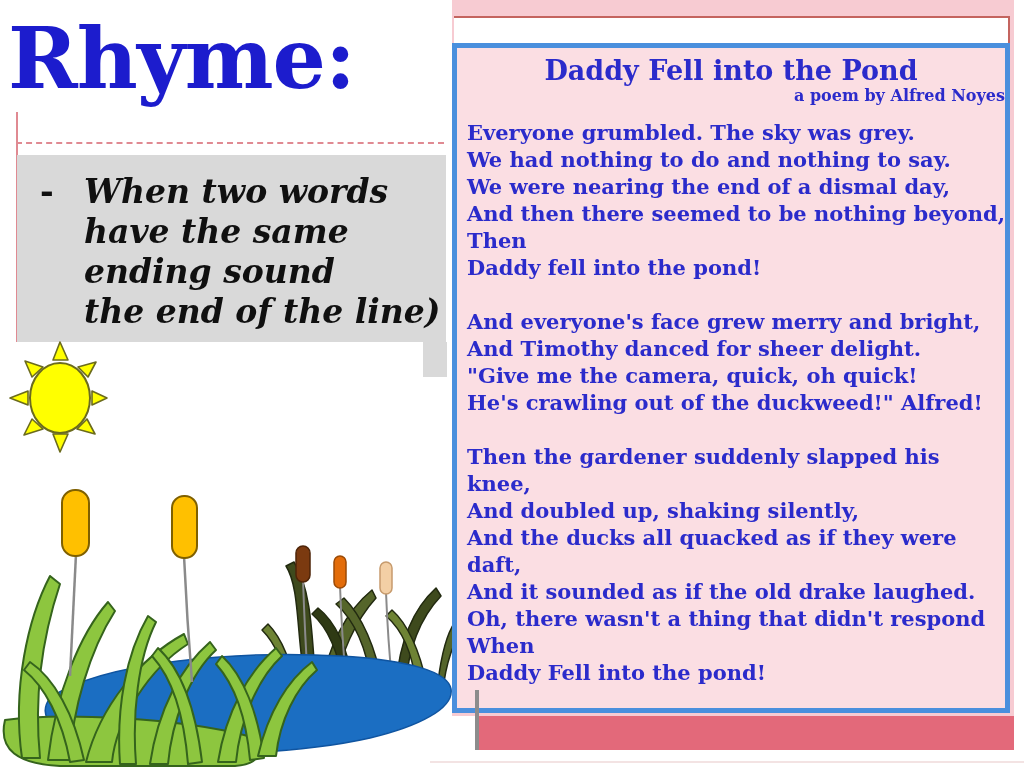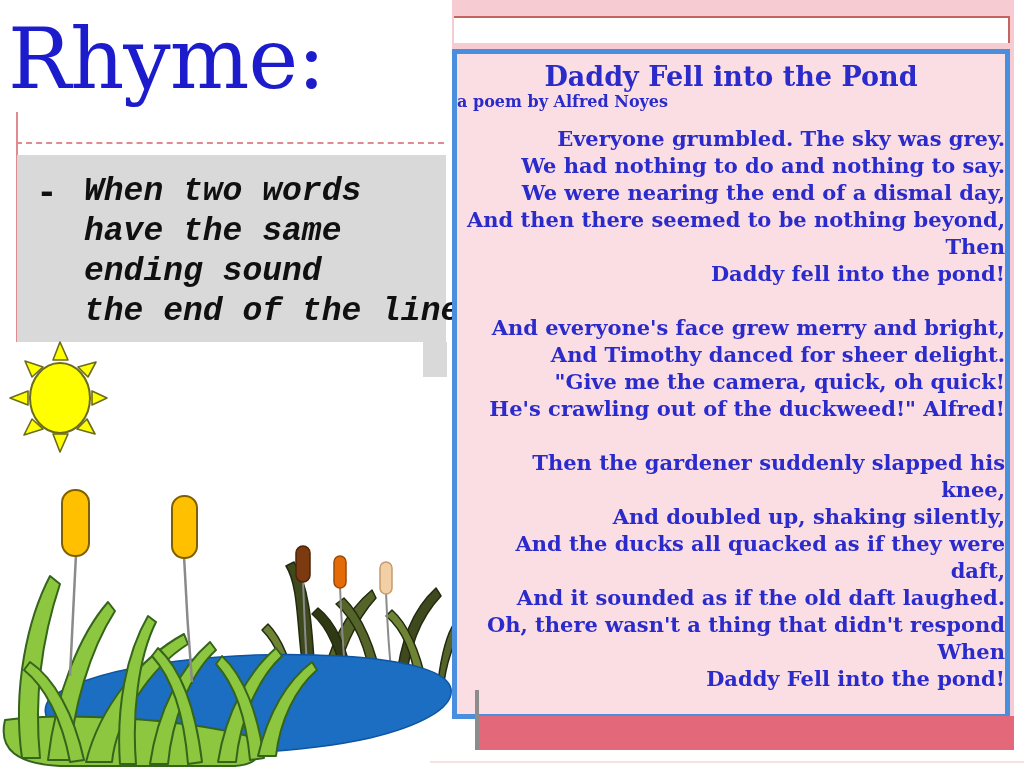--- a/index.html
+++ b/index.html
@@ -6,21 +6,21 @@
   body{
     width:1024px;height:768px;position:relative;overflow:hidden;
     background:#ffffff;
     font-family:"DejaVu Serif","Liberation Serif",serif;
   }
   .abs{position:absolute;}
 
   
   .slide-title{
     left:8px;top:14px;width:420px;
-    font-size:84px;line-height:90px;font-weight:normal;
+    font-size:84px;line-height:90px;font-weight:bold;
     color:var(--title-blue,#1c1ccd);
     letter-spacing:-1px;
   }
   .left-vline{
     left:16px;top:112px;width:2px;height:230px;
     background:var(--rose-line,#e08a92);
   }
   .dash-line{
     left:16px;top:142px;width:428px;height:0;
     border-top:2px dashed var(--rose-line,#d98a8f);
@@ -33,57 +33,57 @@
     left:423px;top:342px;width:24px;height:35px;
     background:var(--grey-box,#d9d9d9);
   }
   .bullet{
     left:40px;top:172px;width:410px;
     display:flex;color:#101010;
     font-style:italic;font-weight:bold;
     font-size:33px;line-height:40px;
   }
   .bullet-marker{width:44px;flex:none;font-style:normal;}
-  .bullet-line{white-space:nowrap;font-family:Liberation Mono, monospace;}
+  .bullet-line{white-space:nowrap;}
 
   .sun-wrap{left:8px;top:340px;width:100px;height:114px;}
   .scene-wrap{left:0;top:458px;width:455px;height:310px;}
 
   
   .pink-panel{
     left:452px;top:0;width:562px;height:716px;
     background:var(--panel-pink,#f7cbd2);
   }
   .top-strip{
     left:454px;top:16px;width:554px;height:25px;
     background:#ffffff;
     border-top:2px solid var(--red-line,#c4645f);
     border-right:2px solid var(--red-line,#c4645f);
   }
   .poem-box{
-    left:452px;top:49px;width:558px;height:670px;
+    left:452px;top:43px;width:558px;height:670px;
     box-sizing:border-box;
     background:var(--box-pink,#fbdee3);
     border:5px solid var(--box-border-blue,#4a8fdd);
     overflow:hidden;
     color:var(--poem-blue,#2b2bcb);
   }
   .poem-title{
     margin-top:7px;text-align:center;
     font-size:27px;line-height:31px;font-weight:bold;
   }
   .poem-subtitle{
-    text-align:left;font-size:16px;line-height:19px;font-weight:bold;
+    text-align:right;font-size:16px;line-height:19px;font-weight:bold;
   }
   .poem-body{
     margin:14px 0 0 10px;
     font-size:21px;line-height:27px;font-weight:bold;
   }
   .stanza + .stanza{margin-top:27px;}
-  .poem-line{white-space:nowrap;text-align:right;}
+  .poem-line{white-space:nowrap;}
 
   .grey-vline{
     left:475px;top:690px;width:4px;height:60px;
     background:#8c8c8c;
   }
   .bottom-strip{
     left:479px;top:716px;width:535px;height:34px;
     background:var(--strip-salmon,#e3697a);
   }
   .faint-bottom-line{
@@ -198,21 +198,21 @@
         <div class="poem-line">And Timothy danced for sheer delight.</div>
         <div class="poem-line">"Give me the camera, quick, oh quick!</div>
         <div class="poem-line">He's crawling out of the duckweed!" Alfred!</div>
       </div>
       <div class="stanza">
         <div class="poem-line">Then the gardener suddenly slapped his</div>
         <div class="poem-line">knee,</div>
         <div class="poem-line">And doubled up, shaking silently,</div>
         <div class="poem-line">And the ducks all quacked as if they were</div>
         <div class="poem-line">daft,</div>
-        <div class="poem-line">And it sounded as if the old daft laughed.</div>
+        <div class="poem-line">And it sounded as if the old drake laughed.</div>
         <div class="poem-line">Oh, there wasn't a thing that didn't respond</div>
         <div class="poem-line">When</div>
         <div class="poem-line">Daddy Fell into the pond!</div>
       </div>
     </div>
 </div>
 
 <div class="abs grey-vline"></div>
 <div class="abs bottom-strip"></div>
 <div class="abs faint-bottom-line"></div>

